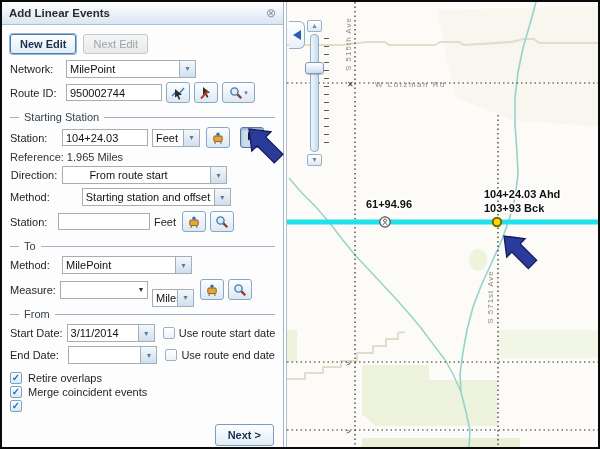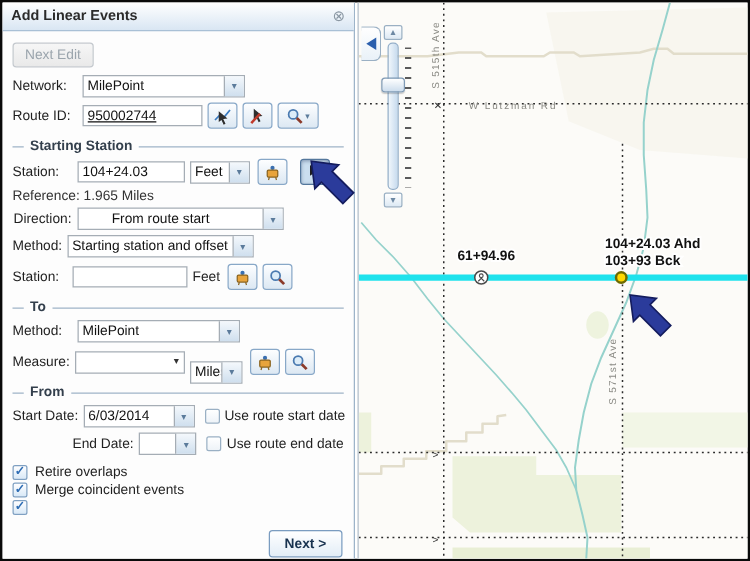--- a/index.html
+++ b/index.html
@@ -29,21 +29,21 @@
     background:linear-gradient(#ffffff,#e2edf7);color:#17324f;font-size:11px;padding:3px 9px;}
   .btn.primary{box-shadow:0 0 0 1px #8fb4d8;font-weight:bold;border-color:#4e7cab;}
   .btn.disabled{background:linear-gradient(#f6f6f6,#e9e9e9);border-color:#c3c8cd;color:#9aa4ac;}
 
   .icon-btn{width:24px;height:21px;box-sizing:border-box;border:1px solid #88a8c8;border-radius:3px;
     background:linear-gradient(#fdfeff,#dcE8f3);display:flex;align-items:center;justify-content:center;flex:0 0 auto;}
   .icon-btn.pressed{background:#cadeef;border-color:#54779c;box-shadow:inset 0 1px 3px rgba(10,30,70,.35);}
   .icon-btn.wide{width:33px;gap:1px;}
   .icon-btn .dd{font-size:7px;color:#5b7b9b;}
 
-  .divider{display:flex;align-items:center;margin-top:8px;height:12px;gap:5px;color:#333f4c;font-size:11px;font-weight:bold;}
+  .divider{display:flex;align-items:center;margin-top:8px;height:12px;gap:5px;color:#333f4c;font-size:11px;}
   .divider::before{content:"";width:9px;border-top:1px solid #9fb4c8;}
   .divider::after{content:"";flex:1;border-top:1px solid #9fb4c8;}
 
   .ref{margin-top:3px;height:12px;font-size:11px;color:#333;}
 
   .cb{width:12px;height:12px;box-sizing:border-box;border:1px solid #7fa0c2;border-radius:2px;
     background:linear-gradient(#fefeff,#d9e9f7);font-size:10px;font-weight:bold;color:#2e6db4;
     line-height:10px;text-align:center;flex:0 0 auto;}
   .cb.empty{background:linear-gradient(#fff,#eef3f8);border-color:#9ab0c4;}
   .opts{margin-top:7px;}
@@ -79,34 +79,35 @@
 
   <div id="panel">
     <div id="panel-header">
       <span id="panel-title">Add Linear Events</span>
       <span id="panel-close">⊗</span>
     </div>
 
     <div id="panel-body">
 
       <div class="row" style="height:21px;margin-top:6px;gap:7px;">
+        <span class="btn primary">New Edit</span>
         <span class="btn disabled">Next Edit</span>
       </div>
 
       <div class="row" style="margin-top:5px;height:19px;">
         <span class="lbl w52">Network:</span>
         <span class="combo" style="width:130px;">
           <span class="val">MilePoint</span>
           <span class="caret">▾</span>
         </span>
       </div>
 
       <div class="row" style="height:21px;">
         <span class="lbl w52">Route ID:</span>
-        <input class="tinput" style="width: 96px; text-decoration: underline;" value="950002744">
+        <input class="tinput" style="width: 96px;" value="950002744">
         <span class="icon-btn">
           <svg width="14" height="14">
             <path d="M1,10 L5,6 L8,8 L13,2" stroke="#3a7abf" stroke-width="1.4" fill="none"></path>
             <path d="M4,3 L11,8.8 L7.6,9.2 L9.4,13 L7.9,13.7 L6.2,9.9 L4,11.6 Z" fill="#2e2e2e"></path>
           </svg>
         </span>
         <span class="icon-btn">
           <svg width="14" height="14">
             <path d="M4,1 L11,6.8 L7.6,7.2 L9.4,11 L7.9,11.7 L6.2,7.9 L4,9.6 Z" fill="#2e2e2e"></path>
             <path d="M2,12.5 L9,5" stroke="#c03a2b" stroke-width="2" fill="none"></path>
@@ -154,21 +155,21 @@
         <span class="lbl w48">Direction:</span>
         <span class="combo" style="width:165px;">
           <span class="val">From route start</span>
           <span class="caret">▾</span>
         </span>
       </div>
 
 
       <div class="row" style="height:18px;">
         <span class="lbl">Method:</span>
-        <span class="combo" style="width:149px;">
+        <span class="combo" style="width:149px;margin-left:28px;">
           <span class="val">Starting station and offset</span>
           <span class="caret">▾</span>
         </span>
       </div>
 
       <div class="row" style="height:21px;margin-top:5px;">
         <span class="lbl" style="width:44px;">Station:</span>
         <input class="tinput" style="width: 92px;" value="">
         <span class="lbl">Feet</span>
         <span class="icon-btn" style="margin-left:2px;">
@@ -223,28 +224,28 @@
         </span>
       </div>
 
       <div class="divider">
         <span>From</span>
       </div>
 
       <div class="row" style="height:18px;">
         <span class="lbl w55">Start Date:</span>
         <span class="combo" style="width:92px;">
-          <span class="val">6/03/2014</span>
+          <span class="val">3/11/2014</span>
           <span class="caret">▾</span>
         </span>
         <span class="cb empty" style="margin-left:4px;"></span>
         <span class="lbl">Use route start date</span>
       </div>
 
-      <div class="row" style="height:18px;margin-left:48px;">
+      <div class="row" style="height:18px;">
         <span class="lbl w55">End Date:</span>
         <span class="combo" style="width:92px;">
           <span class="val"></span>
           <span class="caret">▾</span>
         </span>
         <span class="cb empty" style="margin-left:4px;"></span>
         <span class="lbl">Use route end date</span>
       </div>
 
       <div class="opts">

